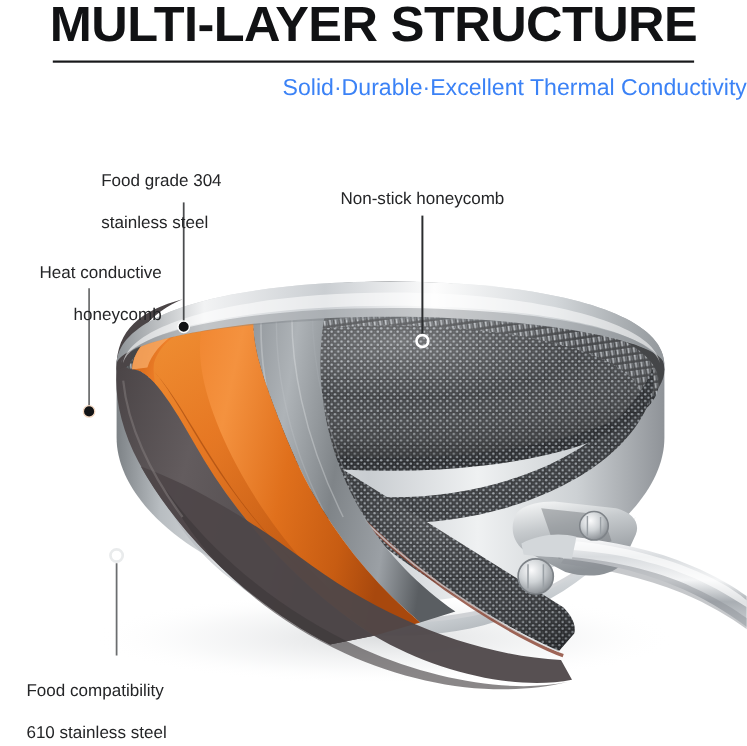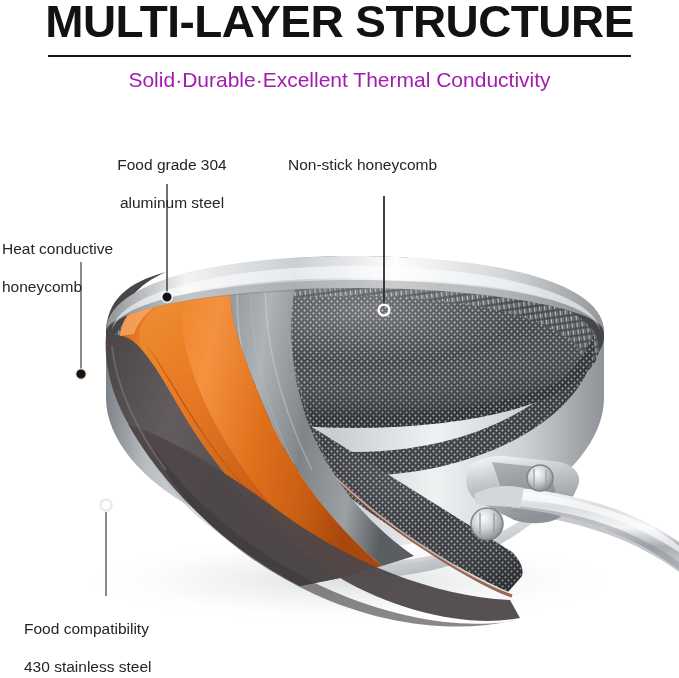--- a/index.html
+++ b/index.html
@@ -49,51 +49,51 @@
     top: 55px;
     width: 583px;
     height: 2px;
     background: #17181a;
   }
   #page-subtitle {
     position: absolute;
     left: 0;
     top: 66px;
     width: 679px;
-    text-align: center;
+    text-align: right;
     font-size: 21px;
-    color: #a21caf;
+    color: #3b82f6;
     line-height: 28px;
     white-space: nowrap;
   }
 
   
   .callout {
     position: absolute;
     font-size: 15.5px;
     line-height: 19px;
     color: #242527;
     white-space: pre-line;
   }
   #callout-304 {
     left: 92px;
     top: 136px;
     width: 160px;
-    text-align: center;
   }
   #callout-honeycomb {
     left: 288px;
-    top: 136px;
+    top: 152px;
     width: 192px;
+    text-align: center;
   }
   #callout-aluminum {
     left: 2px;
     top: 220px;
     width: 145px;
-    text-align: left;
+    text-align: right;
   }
   #callout-430 {
     left: 24px;
     top: 600px;
     width: 200px;
     text-align: left;
   }
 
   
   #pan-illustration {
@@ -447,30 +447,30 @@
     </g>
 
     <g>
       <line x1="106" y1="512" x2="106" y2="596" stroke="#6b6d6f" stroke-width="1.6"></line>
       <circle cx="106" cy="505" r="5.6" fill="none" stroke="#e9ebec" stroke-width="2.4"></circle>
     </g>
   </svg>
 
   <div class="callout" id="callout-304">
     <div>Food grade 304</div>
-    <div>aluminum steel</div>
+    <div>stainless steel</div>
   </div>
 
   <div class="callout" id="callout-honeycomb">
     <div>Non-stick honeycomb</div>
   </div>
 
   <div class="callout" id="callout-aluminum">
     <div>Heat conductive</div>
     <div>honeycomb</div>
   </div>
 
   <div class="callout" id="callout-430">
     <div>Food compatibility</div>
-    <div>430 stainless steel</div>
+    <div>610 stainless steel</div>
   </div>
 
 </div>
 
 </body></html>

